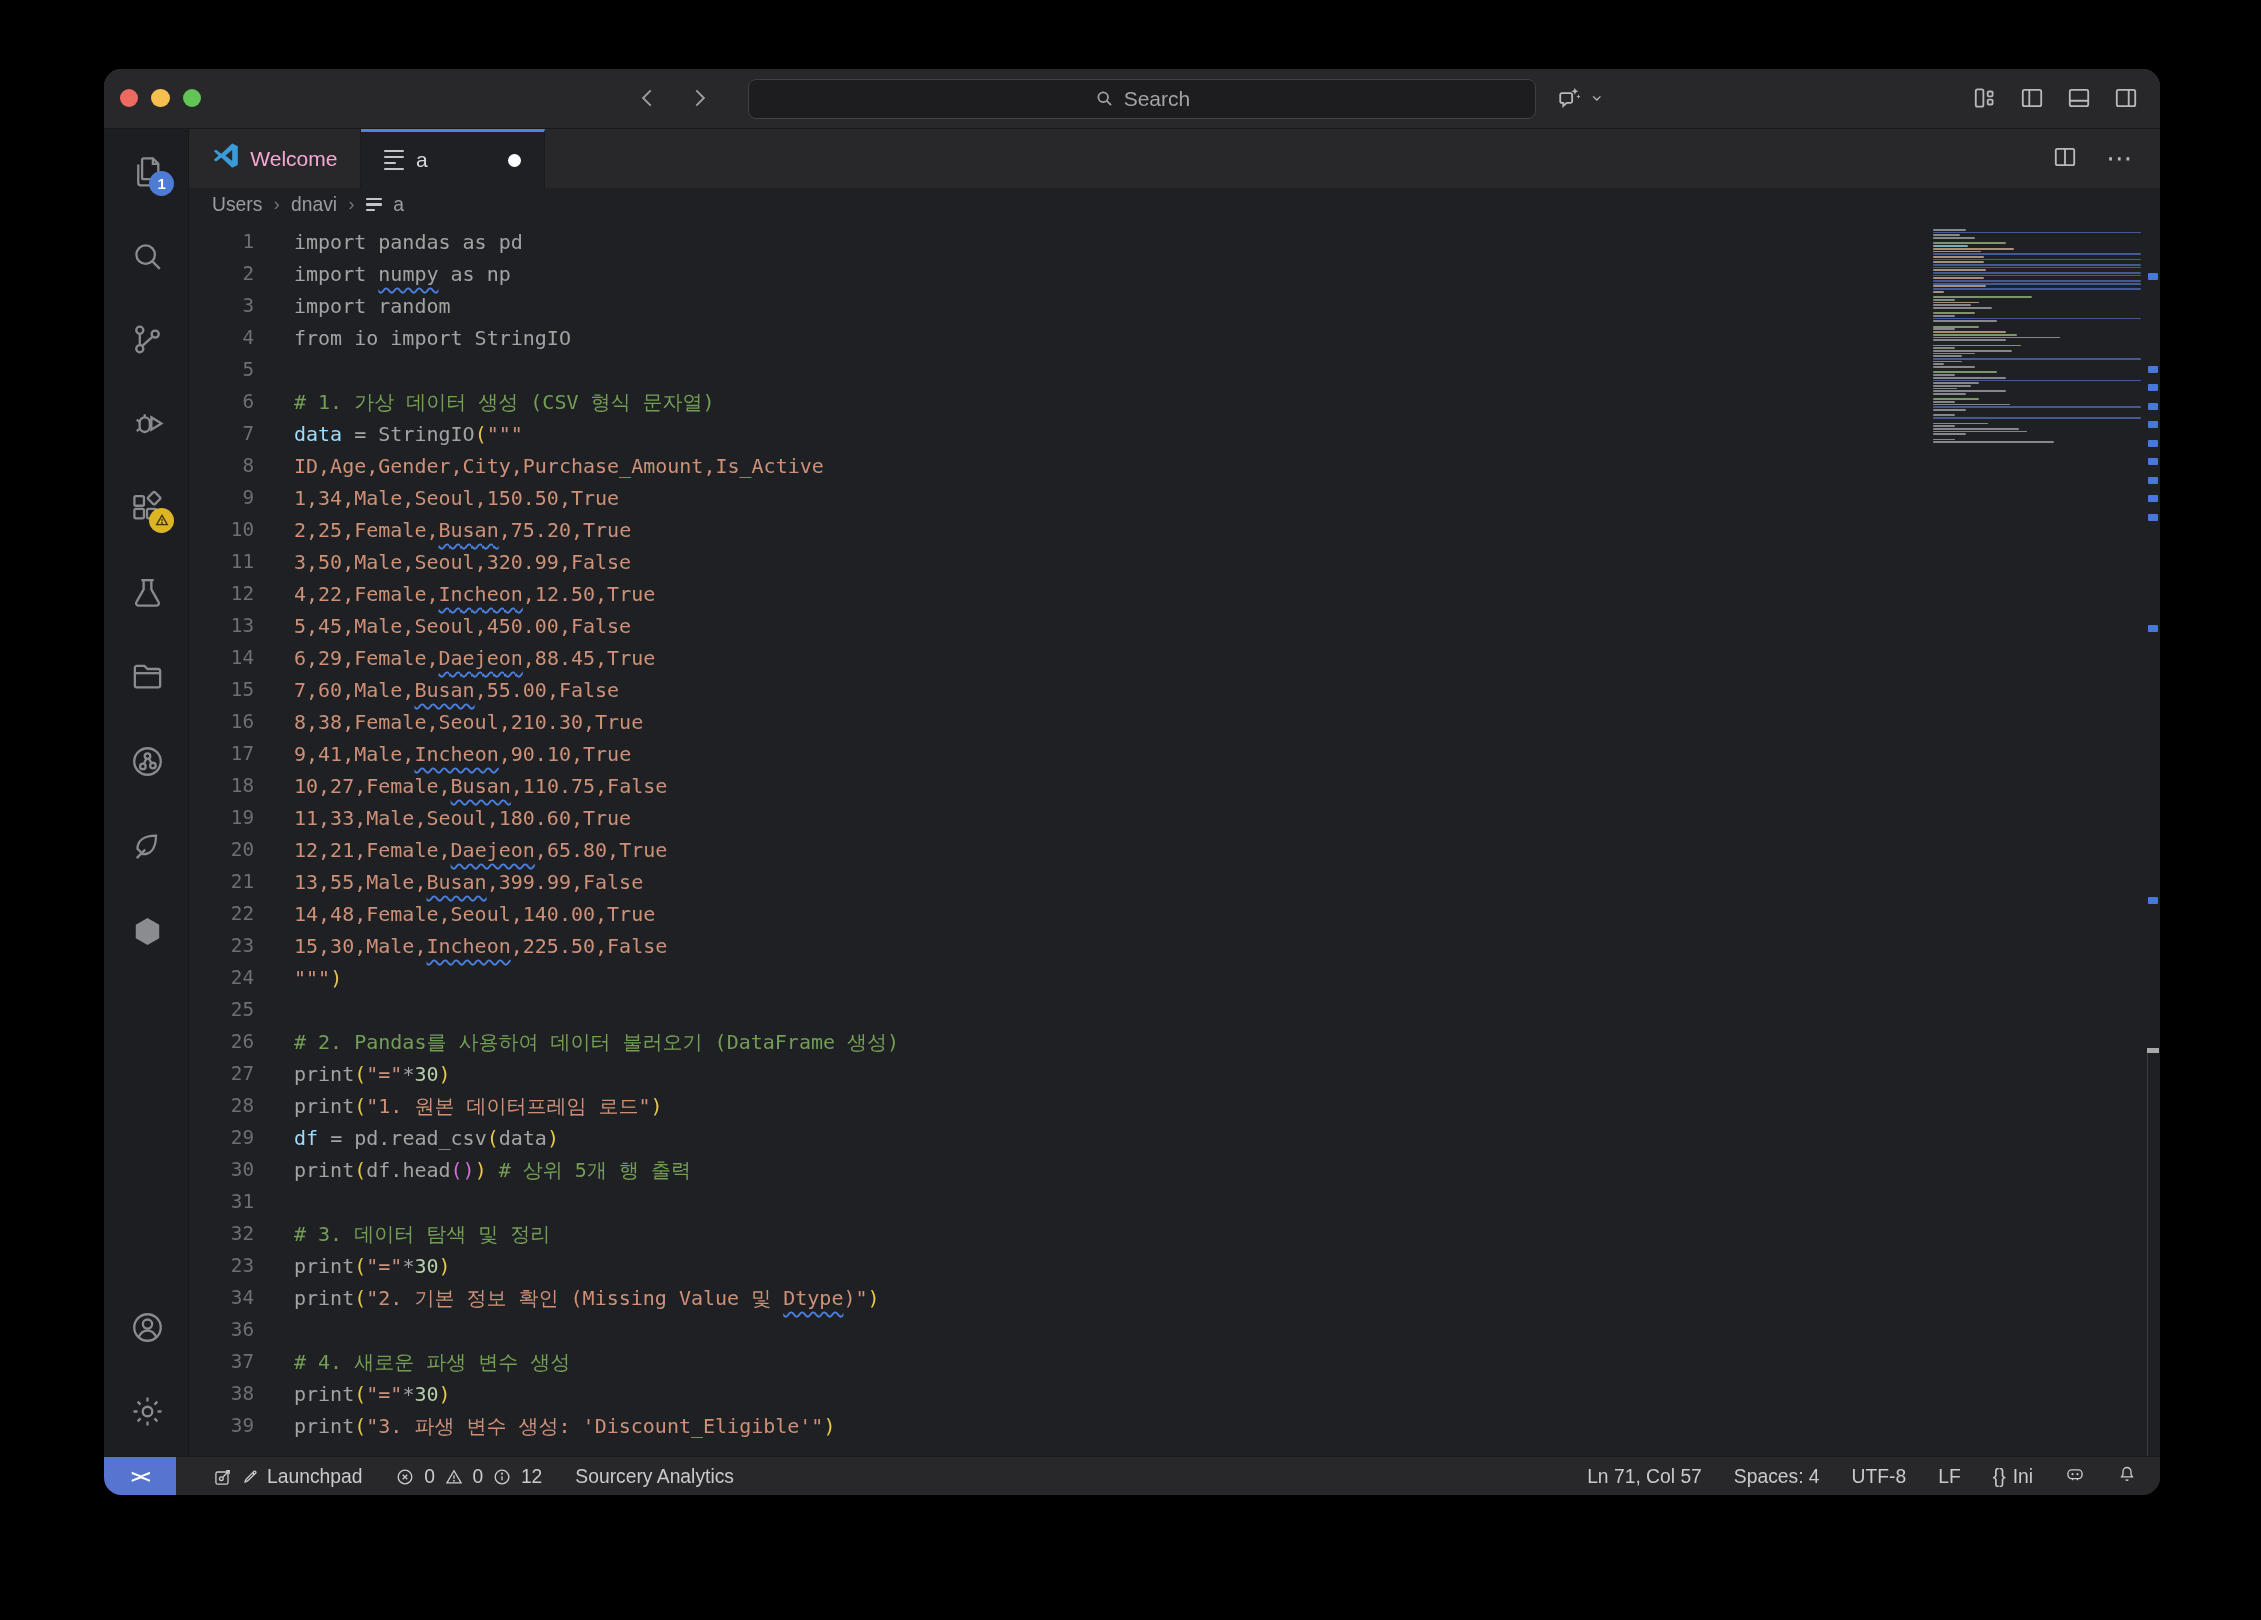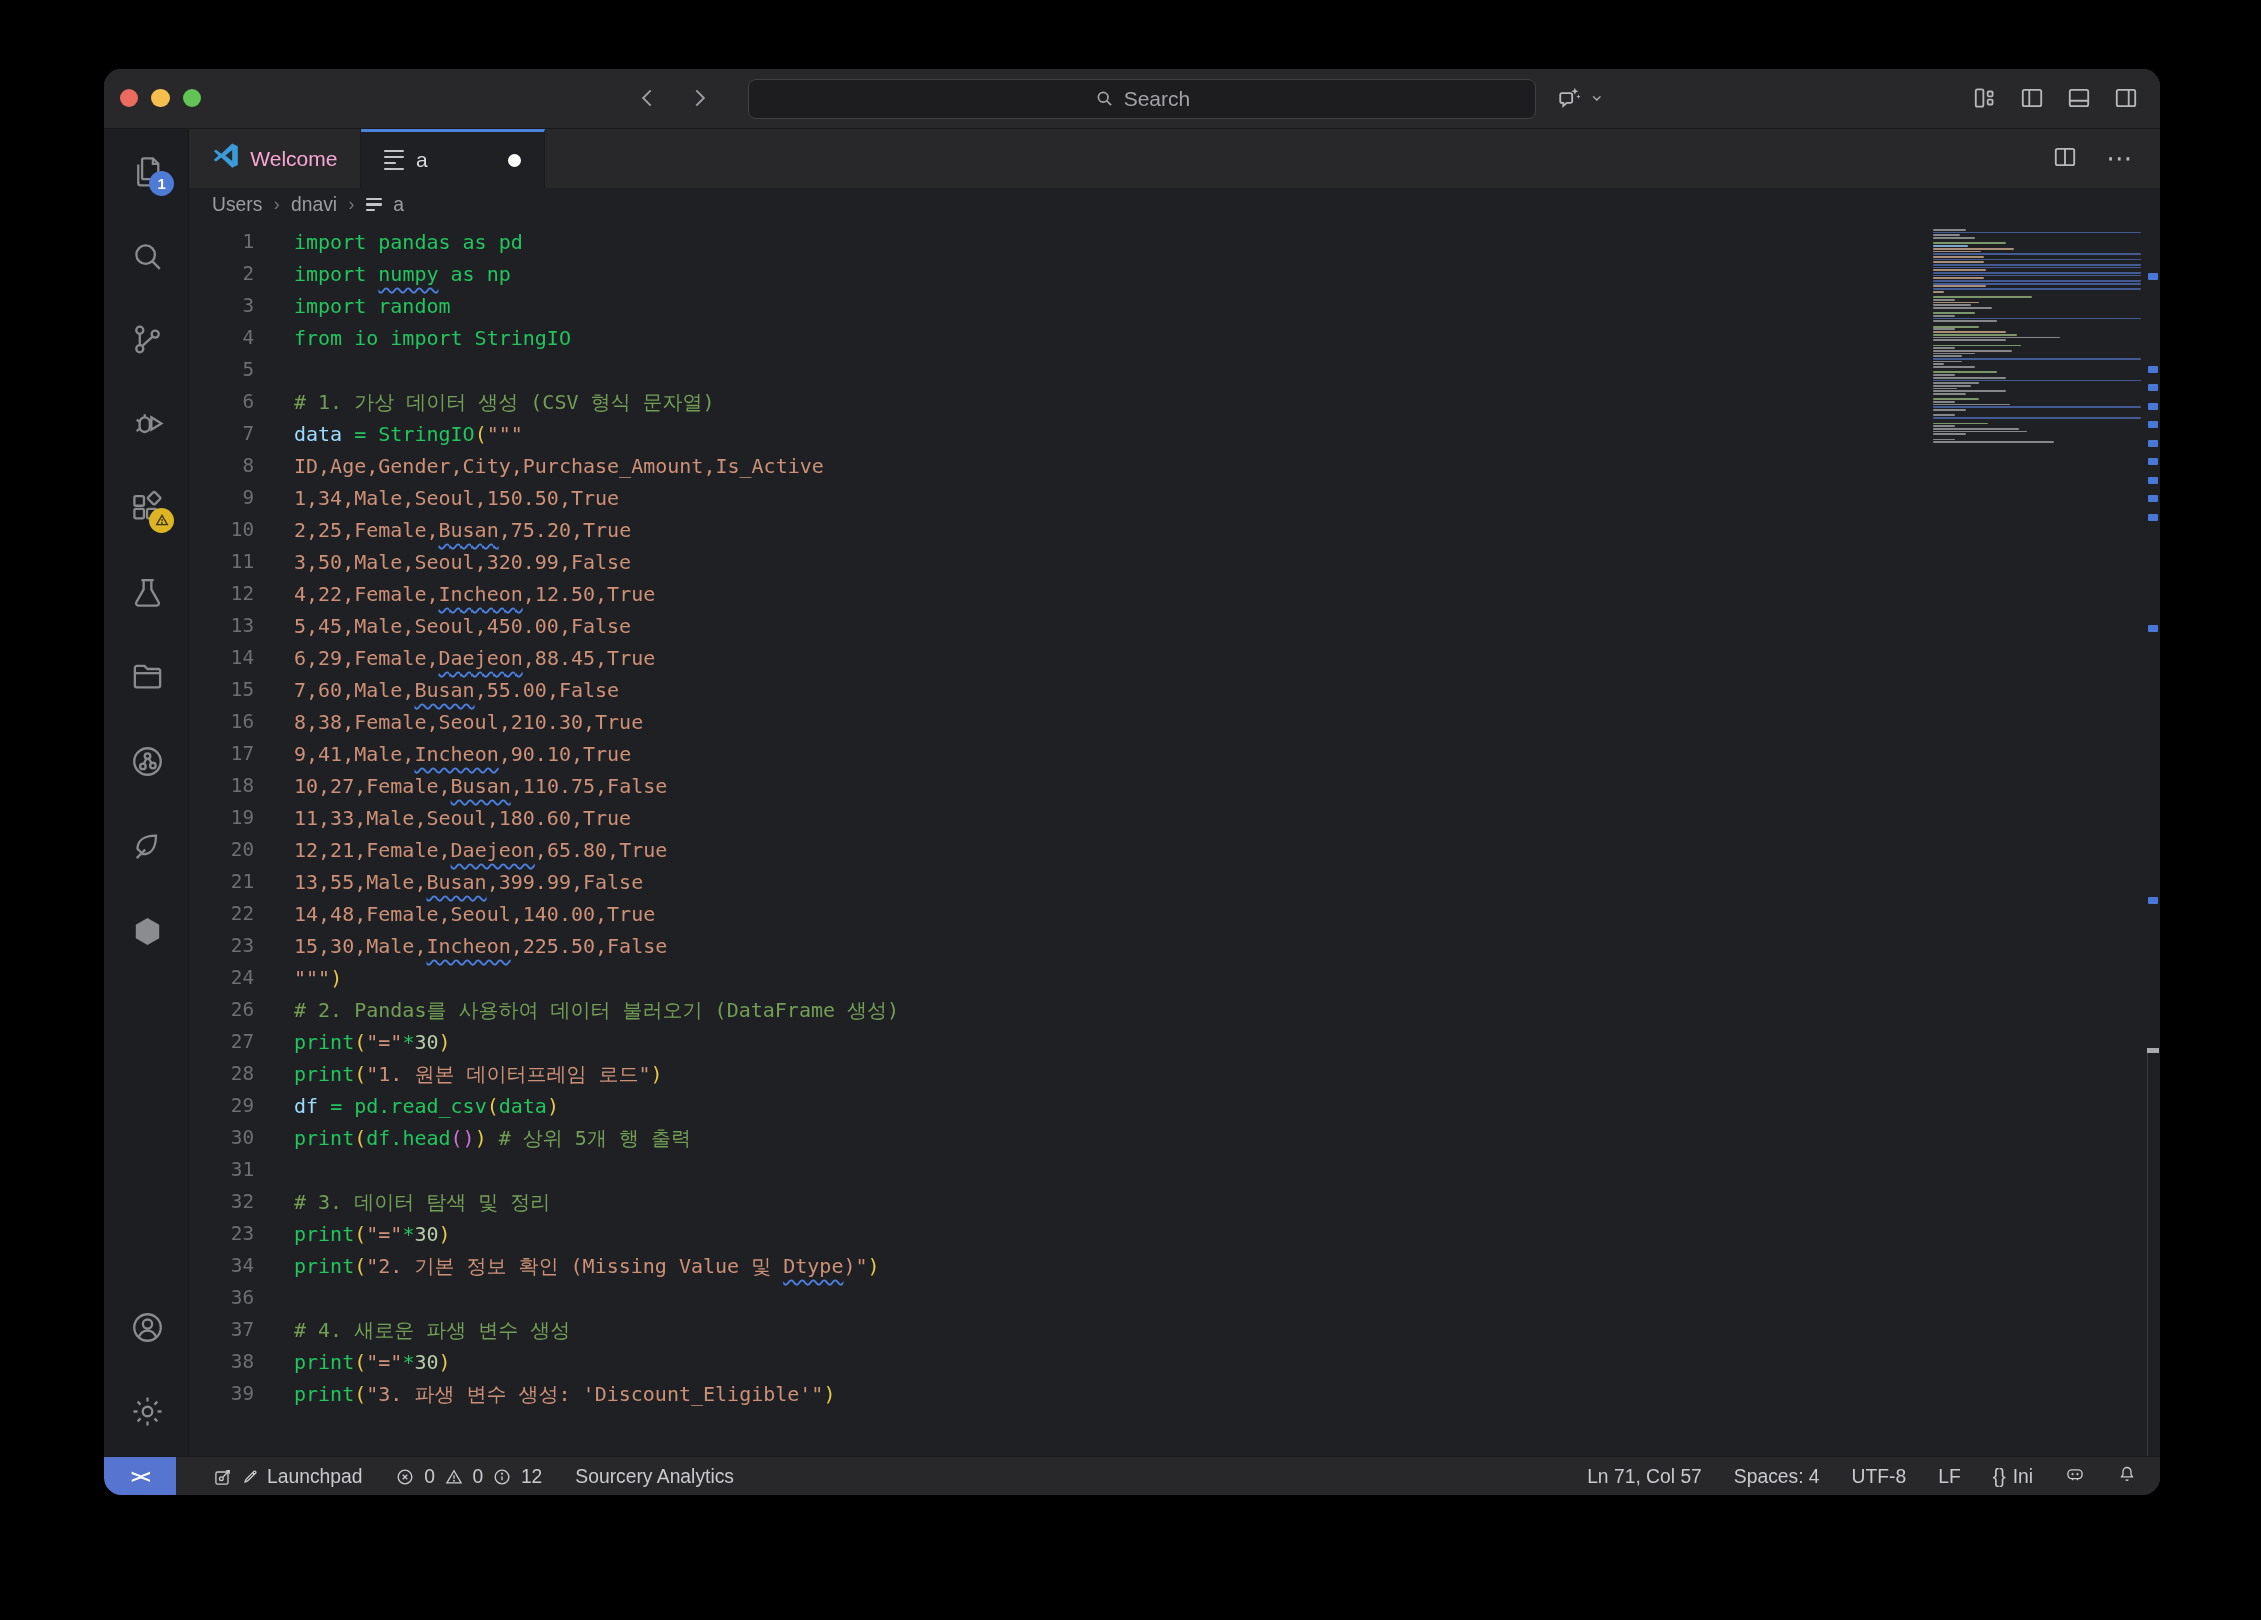--- a/index.html
+++ b/index.html
@@ -42,21 +42,21 @@
   .tab-actions { position:absolute; right:0; top:0; height:59px; display:flex; align-items:center; gap:28px; padding-right:26px; }
   .tab-actions svg { width:26px; height:26px; stroke:#b9babc; stroke-width:1.7; fill:none; }
   .tab-actions .more { color:#b9babc; font-size:26px; letter-spacing:1.8px; }
   .breadcrumb { height:33px; display:flex; align-items:center; padding-left:23px; gap:11.4px;
                 font-size:19.3px; color:#9b9c9f; flex:none; }
   .breadcrumb .sep { color:#77787b; font-size:17.6px; }
   .codewrap { flex:1; position:relative; overflow:hidden; }
   .codelines { padding-top:5.3px; font-family:"DejaVu Sans Mono", monospace; font-size:20px; }
   .cl { display:flex; height:32px; line-height:32px; white-space:pre; }
   .ln { width:105px; padding-right:40px; text-align:right; color:#6d6f73; font-size:19.3px; flex:none; }
-  .tk-d{color:#22c55e;text-align:right;} .tk-s{color:#ce9178;} .tk-c{color:#739e55;} .tk-k{color:#9cdcfe;}
+  .tk-d{color:#a3a3a3;text-align:right;} .tk-s{color:#ce9178;} .tk-c{color:#739e55;} .tk-k{color:#9cdcfe;}
   .tk-y{color:#e6c948;} .tk-p{color:#d070d6;} .tk-n{color:#b5cea8;}
   .sq { text-decoration-line:underline; text-decoration-style:wavy; text-decoration-color:#4b7fe0;
         text-decoration-thickness:1.8px; text-underline-offset:6.1px; }
   
   .minimap { position:absolute; top:0; bottom:0; right:13px; width:219px; padding-top:8px; }
   .mrow { height:1.8px; margin-bottom:0.9px; margin-left:5.3px; border-radius:0.9px; }
   .m-d{background:#85878b;} .m-c{background:#7b9668;} .m-s{background:#a98f77;} .m-k{background:#7da6c9;}
   .m-h{background:rgba(92,130,225,.6); width:95%!important;} .m-b{background:transparent;}
   .ruler { position:absolute; top:0; bottom:0; right:0; width:13px; }
   .rmark { position:absolute; left:0.9px; width:10.5px; height:7px; border-radius:0.9px; background:#4878d8; }
@@ -276,20 +276,21 @@
             <div class="cl"><span class="ln">15</span><span class="code"><span class="tk-s">7,60,Male,</span><span class="tk-s sq">Busan</span><span class="tk-s">,55.00,False</span></span></div>
             <div class="cl"><span class="ln">16</span><span class="code"><span class="tk-s">8,38,Female,Seoul,210.30,True</span></span></div>
             <div class="cl"><span class="ln">17</span><span class="code"><span class="tk-s">9,41,Male,</span><span class="tk-s sq">Incheon</span><span class="tk-s">,90.10,True</span></span></div>
             <div class="cl"><span class="ln">18</span><span class="code"><span class="tk-s">10,27,Female,</span><span class="tk-s sq">Busan</span><span class="tk-s">,110.75,False</span></span></div>
             <div class="cl"><span class="ln">19</span><span class="code"><span class="tk-s">11,33,Male,Seoul,180.60,True</span></span></div>
             <div class="cl"><span class="ln">20</span><span class="code"><span class="tk-s">12,21,Female,</span><span class="tk-s sq">Daejeon</span><span class="tk-s">,65.80,True</span></span></div>
             <div class="cl"><span class="ln">21</span><span class="code"><span class="tk-s">13,55,Male,</span><span class="tk-s sq">Busan</span><span class="tk-s">,399.99,False</span></span></div>
             <div class="cl"><span class="ln">22</span><span class="code"><span class="tk-s">14,48,Female,Seoul,140.00,True</span></span></div>
             <div class="cl"><span class="ln">23</span><span class="code"><span class="tk-s">15,30,Male,</span><span class="tk-s sq">Incheon</span><span class="tk-s">,225.50,False</span></span></div>
             <div class="cl"><span class="ln">24</span><span class="code"><span class="tk-s">"""</span><span class="tk-y">)</span></span></div>
+            <div class="cl"><span class="ln">25</span><span class="code"></span></div>
             <div class="cl"><span class="ln">26</span><span class="code"><span class="tk-c"># 2. Pandas를 사용하여 데이터 불러오기 (DataFrame 생성)</span></span></div>
             <div class="cl"><span class="ln">27</span><span class="code"><span class="tk-d">print</span><span class="tk-y">(</span><span class="tk-s">"="</span><span class="tk-d">*</span><span class="tk-n">30</span><span class="tk-y">)</span></span></div>
             <div class="cl"><span class="ln">28</span><span class="code"><span class="tk-d">print</span><span class="tk-y">(</span><span class="tk-s">"1. 원본 데이터프레임 로드"</span><span class="tk-y">)</span></span></div>
             <div class="cl"><span class="ln">29</span><span class="code"><span class="tk-k">df</span><span class="tk-d"> = pd.read_csv</span><span class="tk-y">(</span><span class="tk-d">data</span><span class="tk-y">)</span></span></div>
             <div class="cl"><span class="ln">30</span><span class="code"><span class="tk-d">print</span><span class="tk-y">(</span><span class="tk-d">df.head</span><span class="tk-p">(</span><span class="tk-p">)</span><span class="tk-y">)</span><span class="tk-c"> # 상위 5개 행 출력</span></span></div>
             <div class="cl"><span class="ln">31</span><span class="code"></span></div>
             <div class="cl"><span class="ln">32</span><span class="code"><span class="tk-c"># 3. 데이터 탐색 및 정리</span></span></div>
             <div class="cl"><span class="ln">23</span><span class="code"><span class="tk-d">print</span><span class="tk-y">(</span><span class="tk-s">"="</span><span class="tk-d">*</span><span class="tk-n">30</span><span class="tk-y">)</span></span></div>
             <div class="cl"><span class="ln">34</span><span class="code"><span class="tk-d">print</span><span class="tk-y">(</span><span class="tk-s">"2. 기본 정보 확인 (Missing Value 및 </span><span class="tk-s sq">Dtype</span><span class="tk-s">)"</span><span class="tk-y">)</span></span></div>
             <div class="cl"><span class="ln">36</span><span class="code"></span></div>

